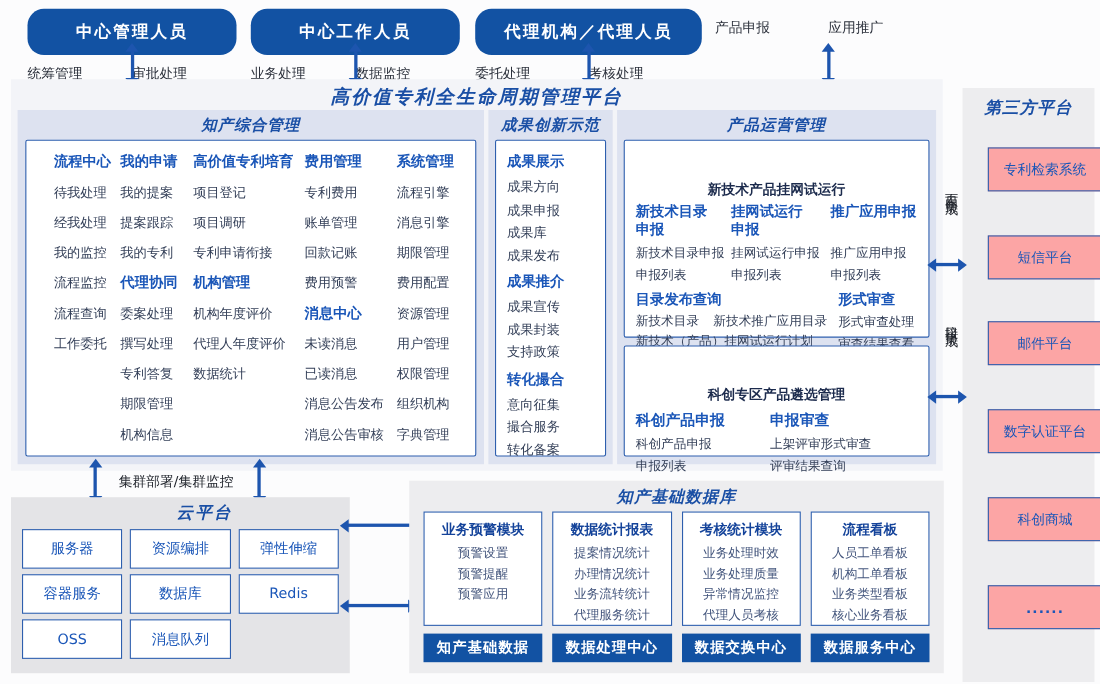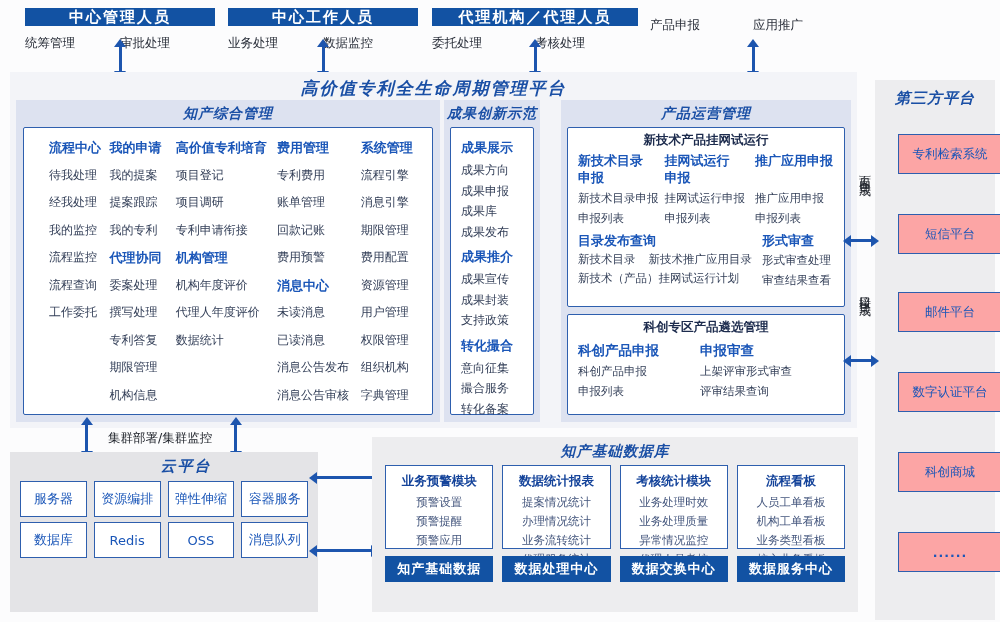--- a/index.html
+++ b/index.html
@@ -22,22 +22,22 @@
     border-top:6px solid transparent;border-bottom:6px solid transparent;border-right:8px solid var(--arrow);}
   .harrow.both::after{content:"";position:absolute;right:-7px;top:50%;transform:translateY(-50%);
     border-top:6px solid transparent;border-bottom:6px solid transparent;border-left:8px solid var(--arrow);}
 
   
   .actor{position:absolute;top:8px;}
   .actor:nth-child(1){left:25px;width:190px;}
   .actor:nth-child(2){left:228px;width:190px;}
   .actor:nth-child(3){left:432px;width:206px;}
   .actor:nth-child(4){left:650px;width:206px;}
-  .actor-header{height:18px;background:var(--dark);color:#fff;font-weight:bold;font-size:15px;
-    letter-spacing:2px;display:flex;align-items:center;justify-content:center;}
+  .actor-header{height:42px;background:var(--dark);color:#fff;font-weight:bold;font-size:15px;
+    letter-spacing:2px;display:flex;align-items:center;justify-content:center;border-radius:15px;}
   .actor-sub{display:flex;margin-top:9px;}
   .actor-sub span.actor-label{flex:1;text-align:left;font-size:12.5px;color:#2a2f3a;}
   .actor-arrow{left:50%;margin-left:-1.5px;top:38px;height:26px;}
 
   
   .platform{position:absolute;left:10px;top:72px;width:847px;height:356px;background:var(--panelbg);}
   .platform-title{margin-top:5px;text-align:center;font-size:17px;font-weight:bold;font-style:italic;
     color:var(--titleblue);letter-spacing:2px;}
   .panel{position:absolute;background:var(--lav);}
   .panel-title{text-align:center;font-size:14px;font-weight:bold;font-style:italic;color:var(--titleblue);
@@ -50,31 +50,31 @@
   #zhichan-cols{display:flex;justify-content:space-between;padding:6px 9px;height:100%;margin-left:16px;}
   .zcol:nth-child(1){width:62px;}
   .zcol:nth-child(2){width:68px;}
   .zcol:nth-child(3){width:104px;}
   .zcol:nth-child(4){width:86px;}
   .zcol:nth-child(5){width:64px;}
   .zhead{font-size:13px;font-weight:bold;color:var(--blue);line-height:27.5px;white-space:nowrap;}
   .zitem{font-size:12px;color:var(--item);line-height:27.5px;white-space:nowrap;}
 
   
-  #panel-chengguo{left:434px;top:28px;width:96px;height:322px;}
+  #panel-chengguo{left:434px;top:28px;width:113px;height:322px;}
   #chengguo-box{left:6px;right:6px;top:27px;bottom:7px;}
   #chengguo-groups{padding:5px 0 0 10px;}
   .cg-head{font-size:13px;font-weight:bold;color:var(--blue);line-height:25px;margin-top:2px;white-space:nowrap;}
   .cg-item{font-size:12px;color:var(--item);line-height:20.5px;white-space:nowrap;}
 
   
   #panel-chanpin{left:551px;top:28px;width:290px;height:322px;}
   #chanpin-box1{left:6px;right:6px;top:27px;height:180px;}
   #chanpin-box2{left:6px;right:6px;top:214px;height:101px;}
-  .subbox-title{text-align:center;font-size:12.5px;font-weight:bold;color:#1c2b4d;line-height:24px;}
+  .subbox-title{text-align:center;font-size:12.5px;font-weight:bold;color:#1c2b4d;line-height:24px;margin-top:32px;}
   #box1-cols{display:flex;padding:0 10px;}
   .p1col:nth-child(1){width:90px;}
   .p1col:nth-child(2){width:94px;}
   .p1col:nth-child(3){width:82px;}
   .p1head{font-size:13px;font-weight:bold;color:var(--blue);line-height:17px;min-height:36px;white-space:pre-line;}
   .p1item{font-size:11.5px;color:var(--item);line-height:20px;white-space:nowrap;}
   #box1-row2{display:flex;padding:0 10px;margin-top:3px;}
   #row2-left{width:184px;}
   #row2-right{flex:1;}
   .r2head{font-size:13px;font-weight:bold;color:var(--blue);line-height:19px;}
@@ -108,31 +108,31 @@
 
   
   #cluster-label{position:absolute;left:108px;top:430px;font-size:12.5px;color:#20242c;}
   #cluster-arrow-1{left:85px;top:424px;height:28px;}
   #cluster-arrow-2{left:234px;top:424px;height:28px;}
 
   
   .cloud{position:absolute;left:10px;top:452px;width:308px;height:160px;background:var(--cloudgray);}
   .cloud-title{text-align:center;font-size:15px;font-weight:bold;font-style:italic;color:var(--titleblue);
     margin-top:5px;letter-spacing:2px;padding-left:44px;}
-  #cloud-grid{display:grid;grid-template-columns:repeat(4,1fr);gap:5px 7px;padding:5px 10px 0 10px;}
+  #cloud-grid{display:grid;grid-template-columns:repeat(3,1fr);gap:5px 7px;padding:5px 10px 0 10px;}
   .cloud-box{height:36px;background:#fff;border:1.5px solid var(--border);display:flex;align-items:center;
     justify-content:center;font-size:13px;color:var(--blue);white-space:nowrap;}
 
   
   .database{position:absolute;left:372px;top:437px;width:486px;height:175px;background:var(--gray);}
   .database-title{text-align:center;font-size:14.5px;font-weight:bold;font-style:italic;color:var(--titleblue);
     margin-top:5px;letter-spacing:1px;}
   #db-modules{display:flex;gap:9px;padding:4px 13px 0 13px;}
   .db-col{flex:1;display:flex;flex-direction:column;}
-  .db-box{height:84px;background:#fff;border:1.5px solid var(--border);text-align:center;}
+  .db-box{height:104px;background:#fff;border:1.5px solid var(--border);text-align:center;}
   .db-head{font-size:12.5px;font-weight:bold;color:var(--dbhead);line-height:24px;margin-top:3px;white-space:nowrap;}
   .db-item{font-size:11.5px;color:var(--dbitem);line-height:19px;white-space:nowrap;}
   .db-bar{margin-top:7px;height:26px;background:var(--dark);color:#fff;font-weight:bold;font-size:13px;
     display:flex;align-items:center;justify-content:center;letter-spacing:1px;white-space:nowrap;}
 
   
   #clouddb-arrow-1{left:316px;top:476px;width:72px;}
   #clouddb-arrow-2{left:316px;top:549px;width:56px;}
 </style>
 </head>

